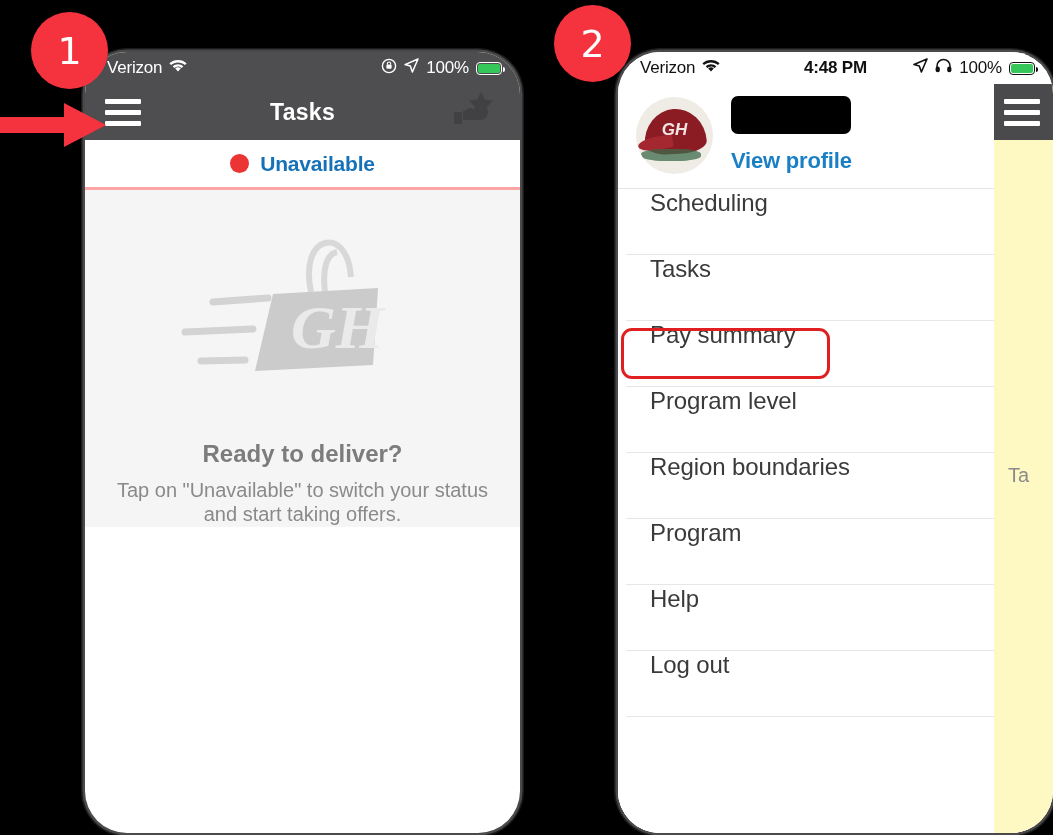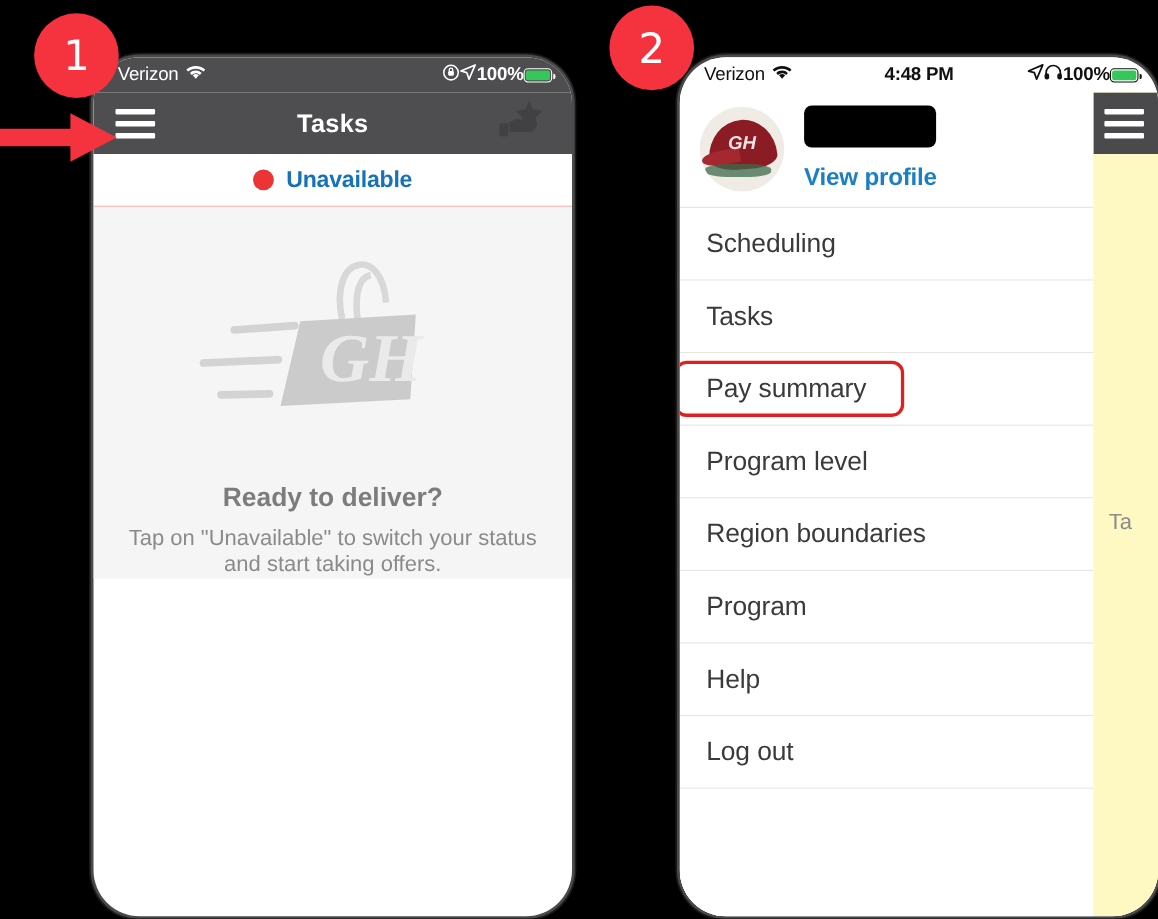--- a/index.html
+++ b/index.html
@@ -56,21 +56,22 @@
     left: 0; right: 0;
     text-align: center;
     font-weight: 600;
     font-size: 17px;
     pointer-events: none;
   }
   .sb-right {
     margin-left: auto;
     display: flex;
     align-items: center;
-    font-weight: 700;
+    gap: 7px;
+    font-weight: 400;
     z-index: 2;
   }
   .battery {
     width: 26px;
     height: 13px;
     border: 1.5px solid currentColor;
     border-radius: 4px;
     position: relative;
     box-sizing: border-box;
     padding: 1px;
@@ -130,21 +131,21 @@
   }
 
   
   .availbar {
     background: #ffffff;
     height: 47px;
     display: flex;
     align-items: center;
     justify-content: center;
     gap: 11px;
-    border-bottom: 1px solid #fca5a5;
+    border-bottom: 3px solid #fca5a5;
   }
   .avail-dot {
     width: 19px;
     height: 19px;
     border-radius: 50%;
     background: #ec3434;
   }
   .avail-label {
     color: #1572b8;
     font-weight: bold;
@@ -291,28 +292,28 @@
   .view-profile {
     color: #1b7fc4;
     font-size: 22px;
     font-weight: bold;
     letter-spacing: -0.2px;
   }
 
   .menu-item {
     height: 66px;
     display: flex;
-    align-items: center;
     padding-left: 24px;
     border-bottom: 1px solid #e6e6e6;
     color: #3a3a3a;
     font-size: 24px;
     letter-spacing: -0.1px;
     box-sizing: border-box;
     position: relative;
+    margin-left: 8px;
   }
   .menu-item.highlighted::before {
     content: "";
     position: absolute;
     left: -5px;
     top: 7px;
     width: 209px;
     height: 51px;
     border: 3.5px solid #e02020;
     border-radius: 11px;

